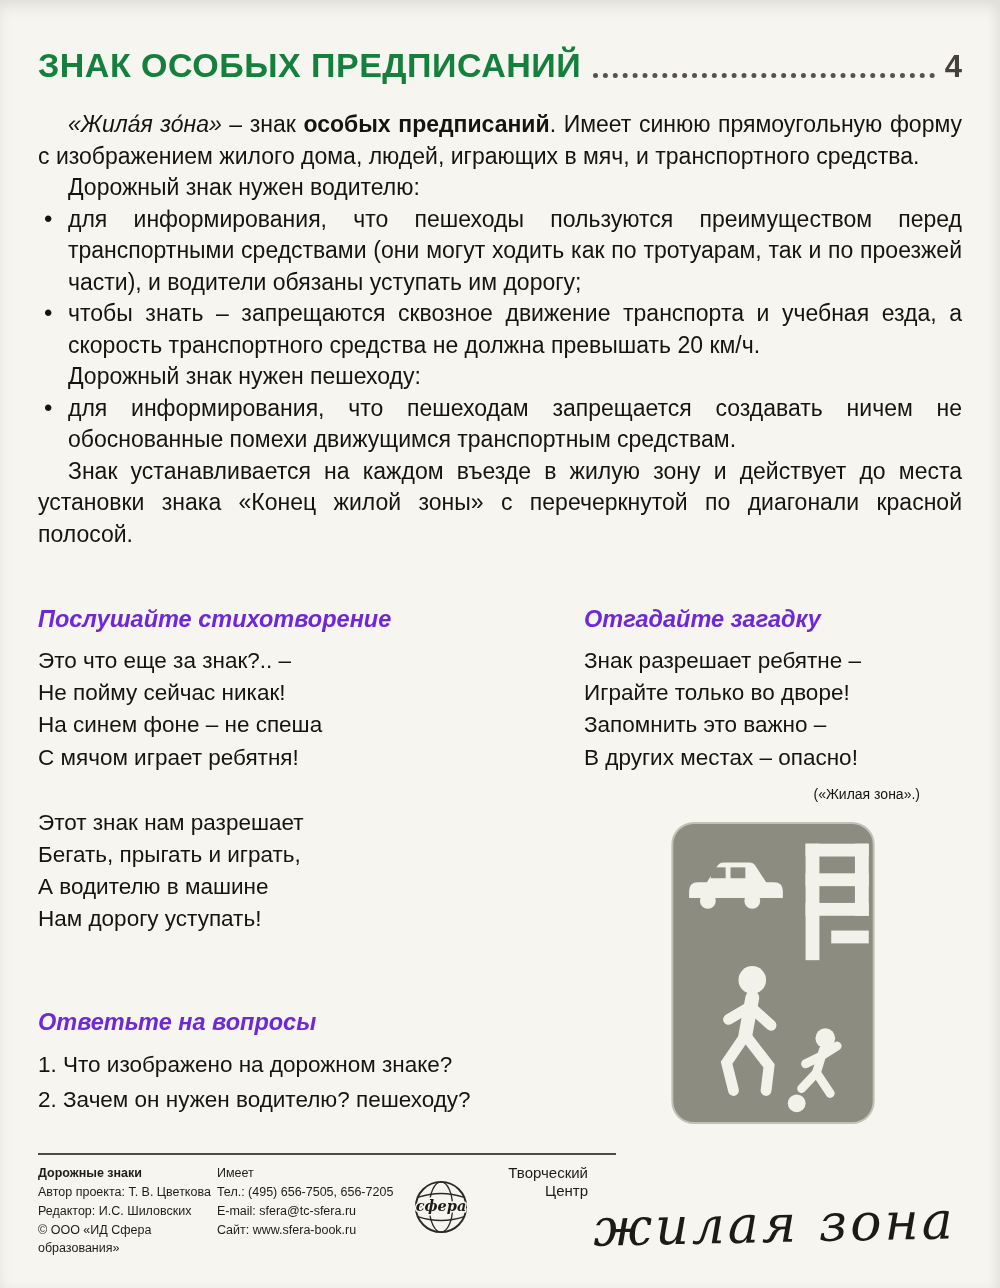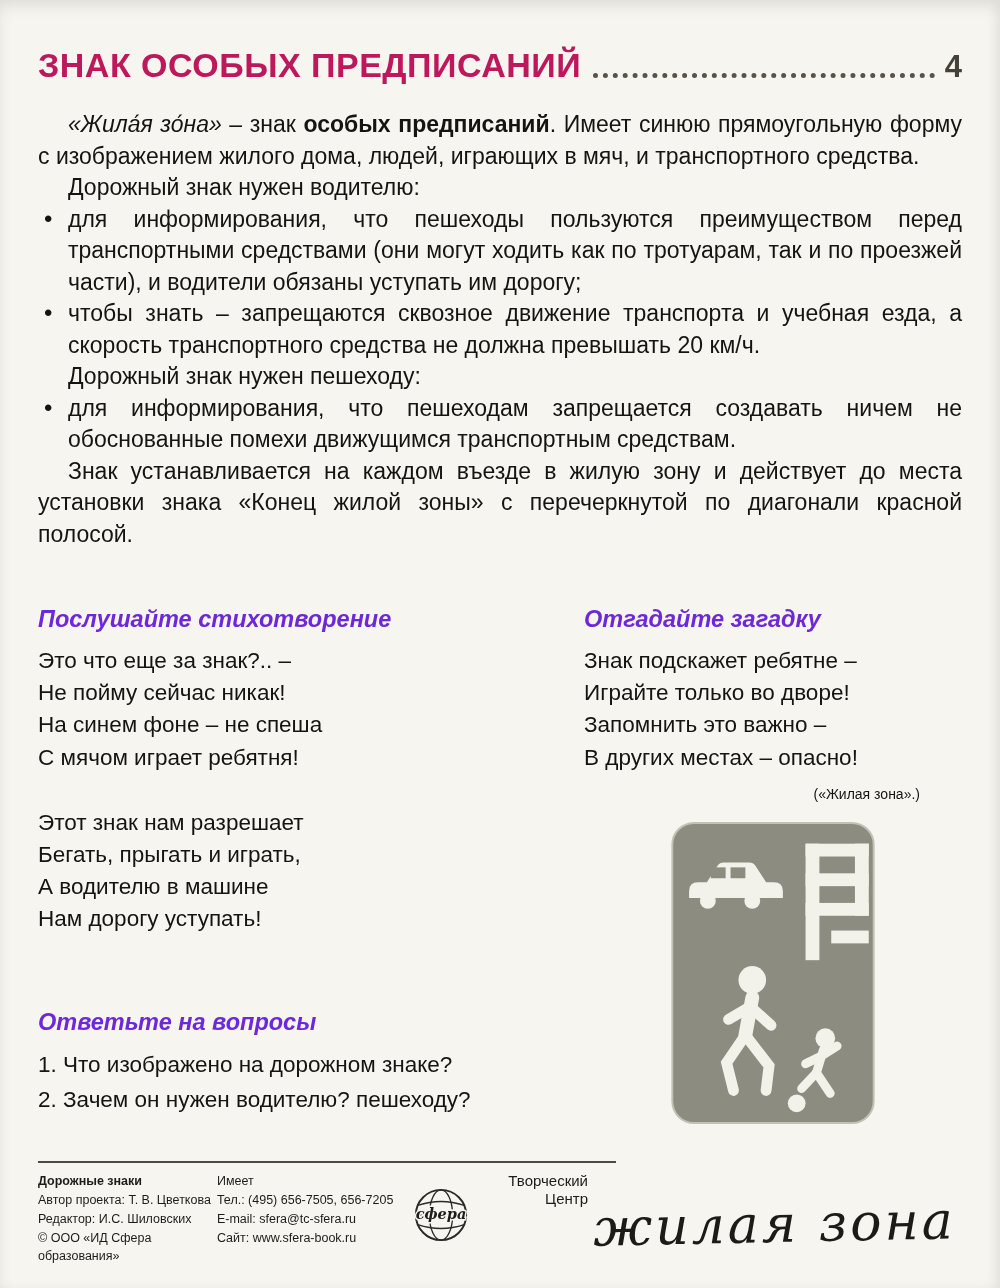--- a/index.html
+++ b/index.html
@@ -13,21 +13,21 @@
     color:#151412;
     box-sizing:border-box;
     padding:46px 38px 0 38px;
     overflow:hidden;
   }
 
   
   .title-row { display:flex; align-items:flex-end; margin-bottom:24px; }
   .title-row h1 {
     margin:0; font-size:34px; font-weight:bold; letter-spacing:0.5px;
-    color:#be185d; white-space:nowrap;
+    color:#15803d; white-space:nowrap;
   }
   .leader {
     flex:1; border-bottom:5px dotted #57534a;
     margin:0 10px 7px 12px; height:1px;
   }
   .page-num { font-size:31px; font-weight:bold; color:#45413a; padding-bottom:0px; }
 
   
   .intro { font-size:23px; line-height:1.37; text-align:justify; }
   .intro p { margin:0; }
@@ -64,21 +64,21 @@
   
   .script-caption {
     position:absolute; right:44px; bottom:34px;
     font-family:"DejaVu Serif", serif;
     font-style:italic; font-size:52px; letter-spacing:3px;
     color:#1c1b18; transform:rotate(-1.2deg);
     white-space:nowrap;
   }
 
   
-  .footer { position:absolute; left:38px; bottom:22px; width:590px; }
+  .footer { position:absolute; left:38px; bottom:30px; width:590px; }
   .footer-divider { border-top:2px solid #4d4a43; width:578px; margin-bottom:9px; }
   .footer-cols { display:flex; }
   .footer-col { font-size:12.5px; line-height:1.5; color:#1d1c19; }
   .footer-col.first { width:188px; }
   .footer-col.second { width:205px; }
   .footer-bold { font-weight:bold; }
   .logo-col { position:relative; padding-left:66px; min-width:150px; }
   .logo-text { font-size:15px; line-height:1.2; text-align:right; width:88px; margin-left:22px; }
   .logo-globe { position:absolute; left:0px; top:14px; }
 </style>
@@ -138,21 +138,21 @@
       <div class="questions-block">
         <h2 class="sub-heading">Ответьте на вопросы</h2>
         <div class="question-line">1. Что изображено на дорожном знаке?</div>
         <div class="question-line">2. Зачем он нужен водителю? пешеходу?</div>
       </div>
     </div>
 
     <div class="col-right">
       <h2 class="sub-heading">Отгадайте загадку</h2>
       <div>
-        <div class="riddle-line">Знак подскажет ребятне –</div>
+        <div class="riddle-line">Знак разрешает ребятне –</div>
         <div class="riddle-line">Играйте только во дворе!</div>
         <div class="riddle-line">Запомнить это важно –</div>
         <div class="riddle-line">В других местах – опасно!</div>
       </div>
       <div class="riddle-answer">(«Жилая зона».)</div>
 
       <div class="sign-wrap">
         <svg width="208" height="306" viewBox="0 0 210 310" xmlns="http://www.w3.org/2000/svg">
           <rect x="3" y="3" width="204" height="304" rx="22" fill="#8c8c80" stroke="#c3c1b5" stroke-width="2"></rect>
 

